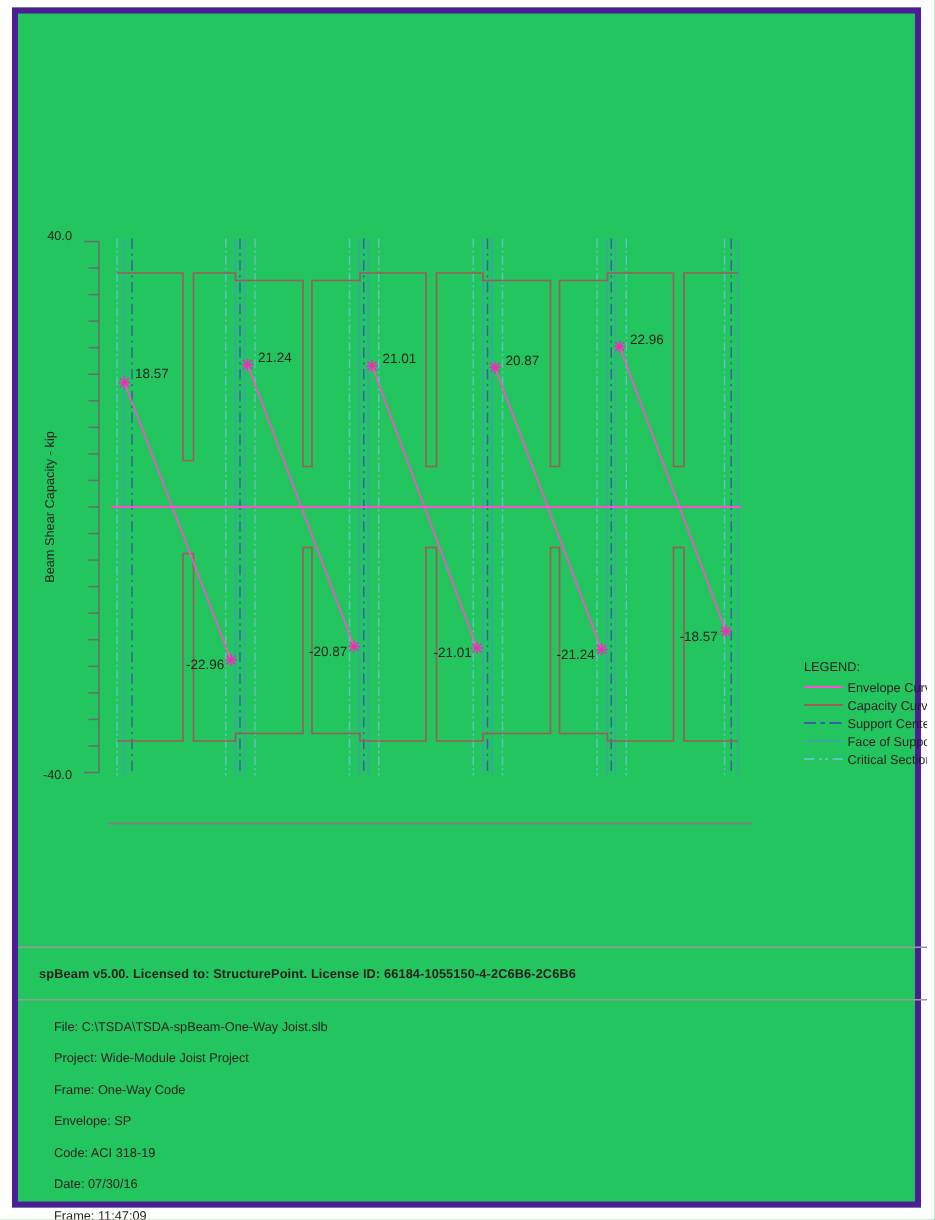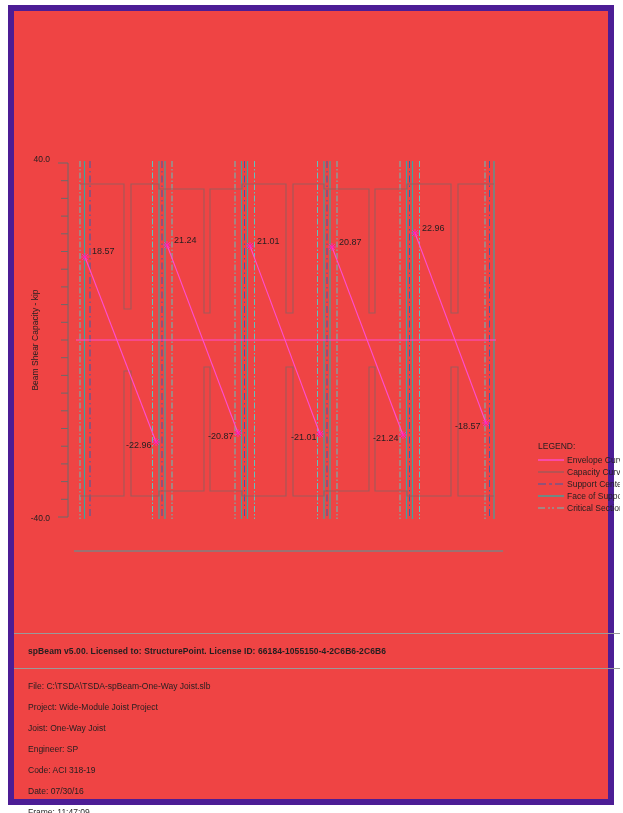--- a/index.html
+++ b/index.html
@@ -15,22 +15,22 @@
     color: #231f20;
     position: relative;
     overflow: hidden;
   }
   #page {
     position: absolute;
     left: 8px;
     top: 5px;
     width: 606px;
     height: 800px;
-    border: 6px solid #4c1d95;
-    background: #ef4444;
+    border: 4px solid #4c1d95;
+    background: #22c55e;
     box-sizing: border-box;
   }
   
   #chart-area {
     position: absolute;
     left: 0px;
     top: 0px;
     width: 606px;
     height: 610px;
   }
@@ -85,21 +85,21 @@
   #info-block {
     position: absolute;
     left: 0px;
     top: 658px;
     width: 606px;
     height: 142px;
     box-sizing: border-box;
   }
   #info-block .info-line {
     position: absolute;
-    left: 14px;
+    left: 24px;
     font-size: 8.5px;
     white-space: nowrap;
   }
 </style>
 </head>
 <body>
 
 <div id="page">
 
   <div id="chart-area">
@@ -313,20 +313,20 @@
     </svg>
   </div>
 
   <div id="license-bar">
     <div class="txt">spBeam v5.00. Licensed to: StructurePoint. License ID: 66184-1055150-4-2C6B6-2C6B6</div>
   </div>
 
   <div id="info-block">
     <div class="info-line" style="top:12px">File: C:\TSDA\TSDA-spBeam-One-Way Joist.slb</div>
     <div class="info-line" style="top:33px">Project: Wide-Module Joist Project</div>
-    <div class="info-line" style="top:54px">Joist: One-Way Joist</div>
-    <div class="info-line" style="top:75px">Engineer: SP</div>
+    <div class="info-line" style="top:54px">Frame: One-Way Code</div>
+    <div class="info-line" style="top:75px">Envelope: SP</div>
     <div class="info-line" style="top:96px">Code: ACI 318-19</div>
     <div class="info-line" style="top:117px">Date: 07/30/16</div>
     <div class="info-line" style="top:138px">Frame: 11:47:09</div>
   </div>
 
 </div>
 
 </body></html>

